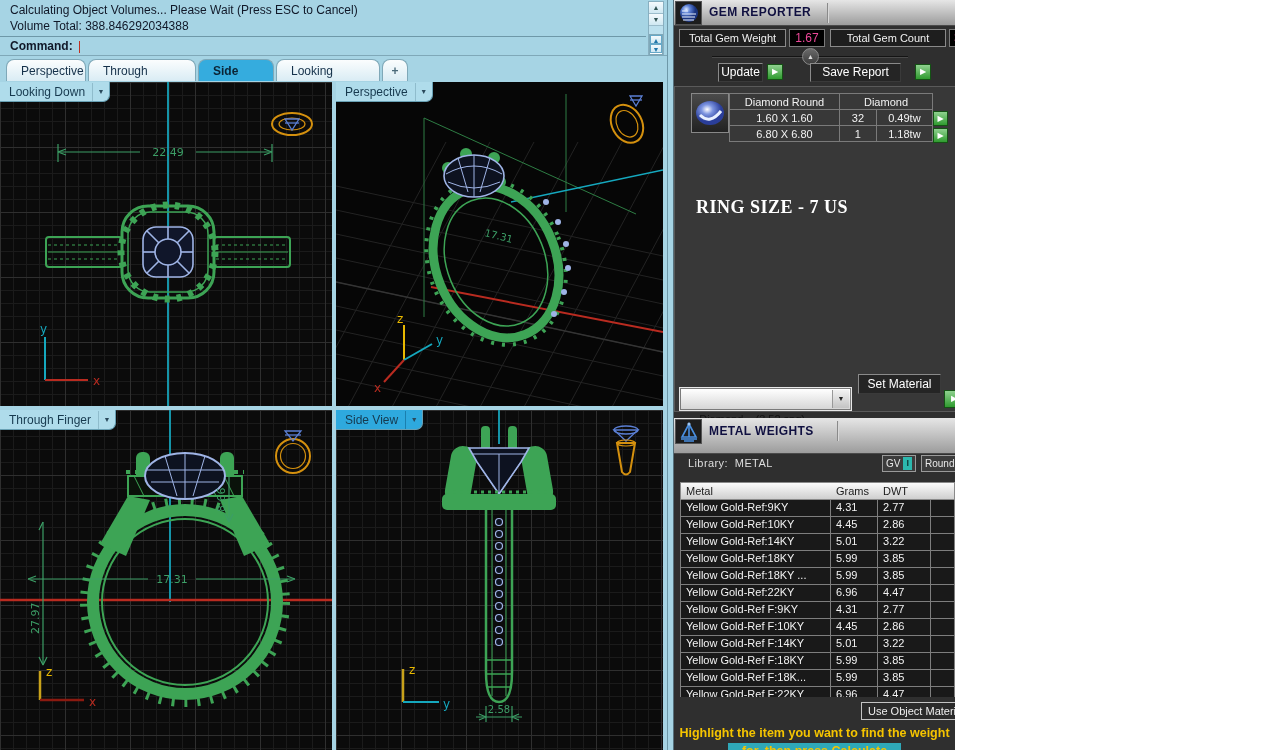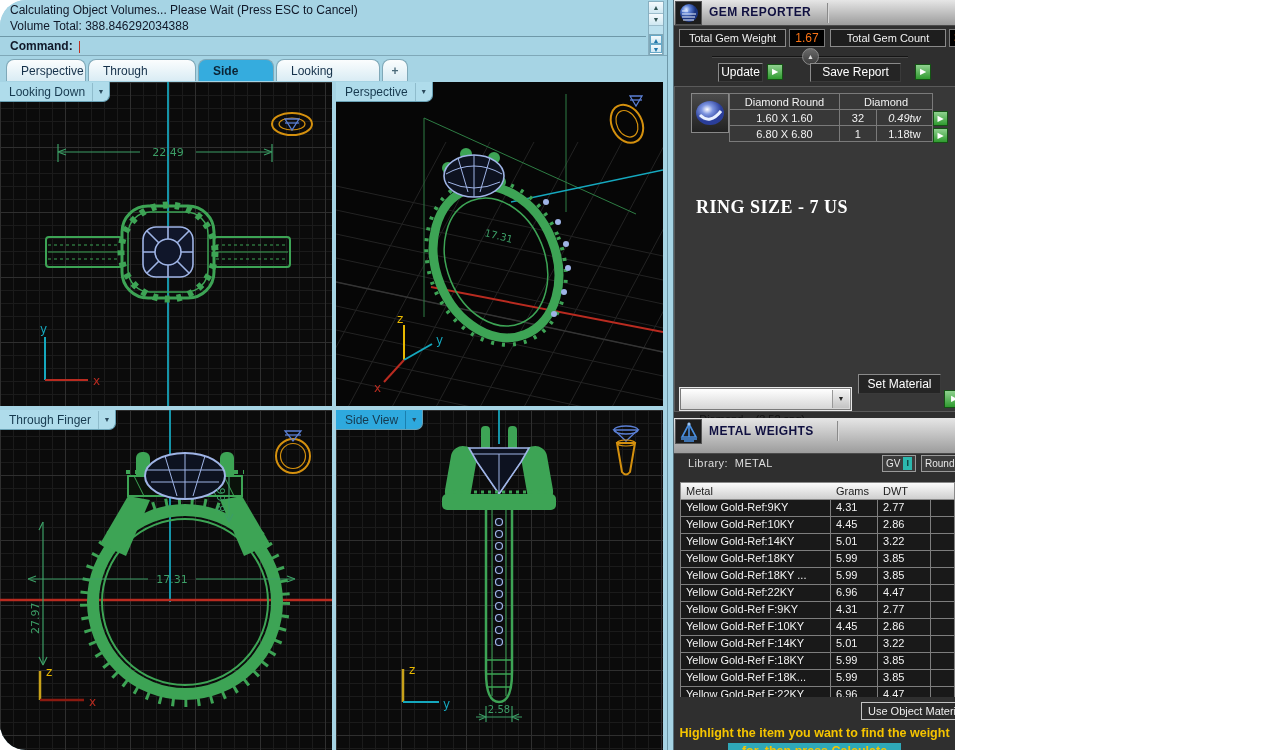--- a/index.html
+++ b/index.html
@@ -1,18 +1,18 @@
 <!DOCTYPE html>
 <html><head>
 <meta charset="utf-8">
 <style>
   * { margin:0; padding:0; box-sizing:border-box; }
   html,body { background:#fff; }
   body { font-family:"Liberation Sans", sans-serif; }
-  #app { position:relative; width:1274px; height:750px; overflow:hidden; background:#fff;border-radius:26px; }
+  #app { position:relative; width:1274px; height:750px; overflow:hidden; background:#fff; }
   .abs { position:absolute; }
 
   
   #cad { left:0; top:0; width:667px; height:750px; background:#A6D4E4; }
   #cmdbar { left:0; top:0; width:667px; height:56px; background:#A6D4E4; border-bottom:1px solid #7FA8B8; }
   .cmdline { position:absolute; left:10px; font-size:12px; color:#101828; white-space:nowrap; }
   #cmd-prompt-row { position:absolute; left:0; top:36px; width:646px; height:20px; border-top:1px solid #6E98A8; }
   .caret { display:inline-block; width:1px; height:12px; background:#C03020; vertical-align:-2px; margin-left:3px; }
   .vscroll { position:absolute; left:648px; top:1px; width:16px; height:54px; background:#BCE0EE; border:1px solid #88AFC0; }
   .sbtn { width:14px; height:12px; font-size:7px; color:#355; text-align:center; line-height:12px; background:linear-gradient(#F4FAFD,#CFE8F2); border-bottom:1px solid #9BBCCB; cursor:default; }
@@ -42,21 +42,21 @@
 
   
   #panel { left:667px; top:0; width:288px; height:750px; background:#2F2F2F; overflow:hidden; }
   #splitter { left:0; top:0; width:7px; height:750px; background:#A6D4E4; border-left:1px solid #6E98A8; border-right:1px solid #55707c; }
   .hdrbar { position:absolute; left:7px; width:281px; height:26px; background:linear-gradient(#E6E6E6,#9C9C9C); border-bottom:1px solid #4a4a4a; }
   .hdr-icon { position:absolute; left:1px; top:1px; width:27px; height:24px; background:#1d1d1d; border:1px solid #555; display:flex; align-items:center; justify-content:center; }
   .hdr-title { position:absolute; left:35px; top:5px; font-size:12px; font-weight:bold; color:#101040; letter-spacing:.4px; }
   .hdr-notch { position:absolute; top:3px; width:1px; height:20px; background:#8a8a8a; box-shadow:1px 0 0 #d8d8d8; }
 
   .lblbox { position:absolute; height:18px; background:#1E1E1E; border:1px solid #8a8a8a; color:#f0f0f0; font-size:11px; line-height:16px; text-align:center; }
-  .valbox { position:absolute; height:18px; background:#000; border:1px solid #7a7a7a; color:#f97316; font-size:12px; line-height:16px; text-align:center; }
+  .valbox { position:absolute; height:18px; background:#000; border:1px solid #7a7a7a; color:#ec4899; font-size:12px; line-height:16px; text-align:center; }
   .dkbtn { position:absolute; background:#252525; border:1px solid; border-color:#8a8a8a #3a3a3a #3a3a3a #8a8a8a; color:#ffffff; font-size:12px; text-align:center; cursor:pointer; }
   .gbtn { position:absolute; width:16px; height:16px; background:linear-gradient(#8FD18F,#2F9B2F); border:1px solid #145214; color:#fff; font-size:8px; line-height:14px; text-align:center; cursor:pointer; }
   .collapse-line { position:absolute; height:1px; background:#141414; box-shadow:0 1px 0 #4a4a4a; }
   .collapse-btn { position:absolute; width:17px; height:17px; border-radius:50%; background:linear-gradient(#6a6a6a,#3c3c3c); border:1px solid #8a8a8a; color:#ddd; font-size:7px; line-height:15px; text-align:center; cursor:pointer; }
 
   #inner-box { position:absolute; left:7px; top:86px; width:288px; height:326px; background:#383838; border:1px solid #5a5a5a; }
   .gem-icon { position:absolute; left:16px; top:6px; width:38px; height:40px; background:linear-gradient(#4a4a4a,#222); border:1px solid #888; display:flex; align-items:center; justify-content:center; }
   .gtable { position:absolute; left:54px; top:6px; border-collapse:collapse; }
   .gtable td { border:1px solid #7a7a7a; color:#f2f2f2; font-size:11px; height:16px; text-align:center; padding:0 2px; }
   .ring-size { position:absolute; left:21px; top:110px; font-family:"Liberation Serif", serif; font-size:18px; font-weight:bold; color:#fff; letter-spacing:.5px; }
@@ -432,21 +432,21 @@
     </div>
     <table class="gtable">
       <tbody>
             <tr>
         <td style="width:110px;">Diamond Round</td>
         <td colspan="2" style="width:93px;">Diamond</td>
       </tr>
       <tr>
         <td>1.60 X 1.60</td>
         <td style="width:36px;">32</td>
-        <td style="width:55px;font-style:italic;">0.49tw</td>
+        <td style="width:55px;">0.49tw</td>
       </tr>
       <tr>
         <td>6.80 X 6.80</td>
         <td>1</td>
         <td>1.18tw</td>
       </tr>
     </tbody>
         </table>
     <div class="gbtn" style="left:258px; top:24px; width:15px; height:15px;"><span>▶</span></div>
     <div class="gbtn" style="left:258px; top:41px; width:15px; height:15px;"><span>▶</span></div>

